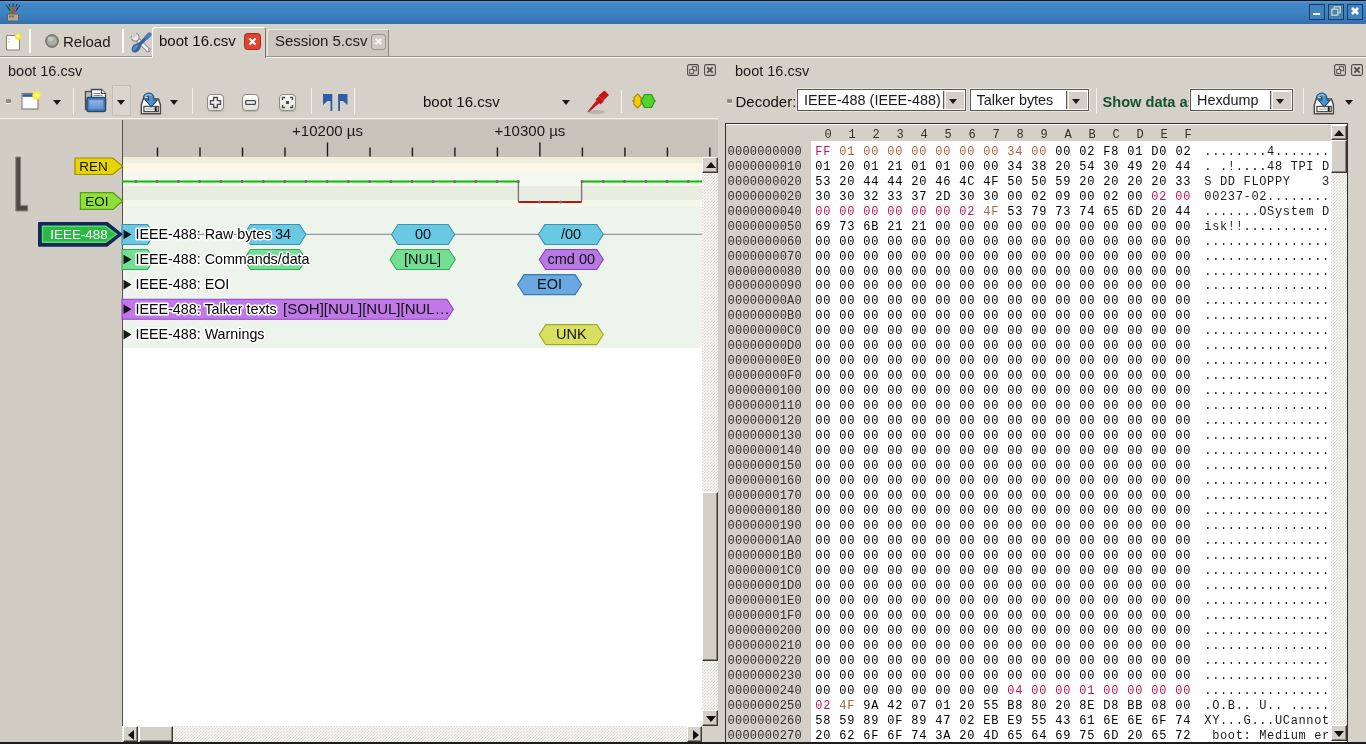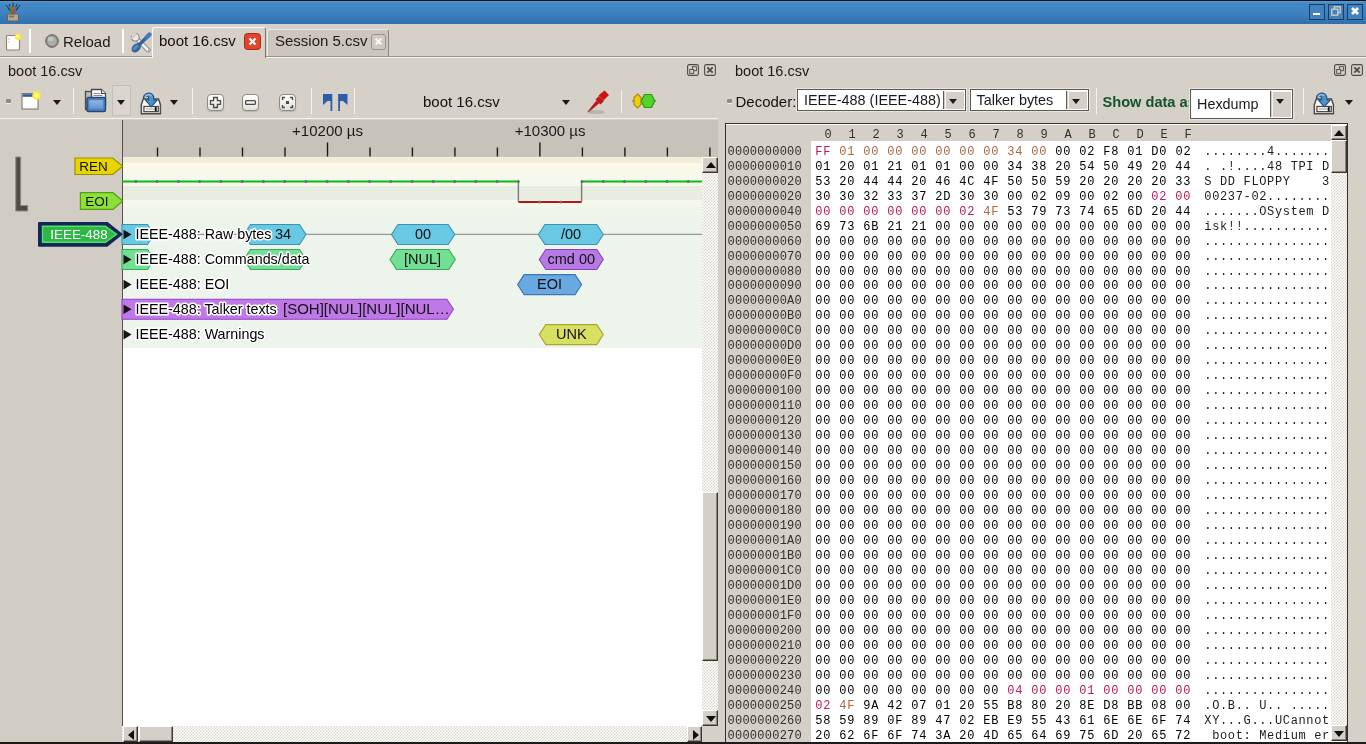--- a/index.html
+++ b/index.html
@@ -228,21 +228,21 @@
     </div>
   </div>
 <div class="combo" style="left:969.5px;top:89px;width:119px;height:22px;">
 <div class="txt">Talker bytes</div>
     <div class="btn">
       <div class="ddarr"></div>
     </div>
   </div>
 <div class="sep" style="left:1095.5px;top:88px;height:26px;"></div>
 <div class="abs" style="left:1102.5px;top:93.5px;font-size:14.6px;color:#14532d;font-weight:bold;">Show data as</div>
-<div class="combo" style="left:1190px;top:89px;width:103px;height:30px;">
+<div class="combo" style="left:1190px;top:89px;width:103px;height:22px;">
 <div class="txt">Hexdump</div>
     <div class="btn">
       <div class="ddarr"></div>
     </div>
   </div>
 <div class="sep" style="left:1302.5px;top:88px;height:26px;"></div>
 <svg class="icon" style="left:1310px;top:89.5px" width="26" height="26" viewBox="0 0 30 30">
 <path d="M5 17 L7.2 10.5 H24.8 L27 17 V27.5 H5 Z" fill="#fafafa" stroke="#4f4c46" stroke-width="1.7"></path>
 <rect x="8" y="19" width="16.5" height="6" fill="#ffffff" stroke="#4f4c46" stroke-width="1.5"></rect>
 <rect x="10" y="21" width="11" height="2.2" fill="#c7c7c7"></rect>
@@ -257,21 +257,21 @@
 <div class="abs" style="left:122px;top:157px;width:580px;height:6px;background:#f1eddb;"></div>
 <div class="abs" style="left:122px;top:163px;width:580px;height:10px;background:#fbf8e7;"></div>
 <div class="abs" style="left:122px;top:173px;width:580px;height:13px;background:#f4f8ee;"></div>
 <div class="abs" style="left:122px;top:186px;width:580px;height:14px;background:#e9ece0;"></div>
 <div class="abs" style="left:122px;top:200px;width:580px;height:7px;background:#f4f7ea;"></div>
 <div class="abs" style="left:122px;top:207px;width:580px;height:8px;background:#eff5eb;"></div>
 <div class="abs" style="left:122px;top:215px;width:580px;height:133px;background:#ecf4ec;"></div>
 <div class="abs" style="left:122px;top:348px;width:580px;height:378px;background:#ffffff;"></div>
 <div class="abs" style="left:121.5px;top:120px;width:1.5px;height:622px;background:#55514b;"></div>
 <div class="abs" style="left:282px;top:122px;width:91px;text-align:center;font-size:15px;color:#1a1a1a;">+10200 µs</div>
-<div class="abs" style="left:494.5px;top:122px;width:91px;text-align:right;font-size:15px;color:#1a1a1a;">+10300 µs</div>
+<div class="abs" style="left:494.5px;top:122px;width:91px;text-align:left;font-size:15px;color:#1a1a1a;">+10300 µs</div>
 <svg class="abs" style="left:0;top:0" width="1366" height="744" viewBox="0 0 1366 744" font-family="Liberation Sans, sans-serif">
     <line x1="157.5" y1="147.5" x2="157.5" y2="156.5" stroke="#1a1a1a" stroke-width="1.4"></line>
     <line x1="200.0" y1="147.5" x2="200.0" y2="156.5" stroke="#1a1a1a" stroke-width="1.4"></line>
     <line x1="242.5" y1="147.5" x2="242.5" y2="156.5" stroke="#1a1a1a" stroke-width="1.4"></line>
     <line x1="285.0" y1="147.5" x2="285.0" y2="156.5" stroke="#1a1a1a" stroke-width="1.4"></line>
     <line x1="327.5" y1="142.5" x2="327.5" y2="156.5" stroke="#1a1a1a" stroke-width="1.4"></line>
     <line x1="370.0" y1="147.5" x2="370.0" y2="156.5" stroke="#1a1a1a" stroke-width="1.4"></line>
     <line x1="412.4" y1="147.5" x2="412.4" y2="156.5" stroke="#1a1a1a" stroke-width="1.4"></line>
     <line x1="454.9" y1="147.5" x2="454.9" y2="156.5" stroke="#1a1a1a" stroke-width="1.4"></line>
     <line x1="497.4" y1="147.5" x2="497.4" y2="156.5" stroke="#1a1a1a" stroke-width="1.4"></line>
@@ -366,21 +366,21 @@
 <div class="sbtn" style="left:138.5px;top:726.4px;width:34px;height:15.6px;"></div>
 <div class="sbtn" style="left:686.5px;top:726.4px;width:15.5px;height:15.6px;">
     <div class="arr-r" style="left:5px;top:2.5px;"></div>
   </div>
 <div class="abs" style="left:724.5px;top:123px;width:623.5px;height:619px;
  background:#ffffff;border:1.5px solid #31302c;border-bottom:none;"></div>
 <div class="abs" style="left:726px;top:124.5px;width:85px;height:617.5px;background:#d4d0c7;"></div>
 <div class="abs" style="left:726px;top:124.5px;width:604.5px;height:16px;background:#d4d0c7;"></div>
 <div class="hexrow mono" style="left:0;top:128px;font-size:12px;color:#32302c;"><span style="position:absolute;left:816px;width:24px;text-align:center;top:0">0</span><span style="position:absolute;left:840px;width:24px;text-align:center;top:0">1</span><span style="position:absolute;left:864px;width:24px;text-align:center;top:0">2</span><span style="position:absolute;left:888px;width:24px;text-align:center;top:0">3</span><span style="position:absolute;left:912px;width:24px;text-align:center;top:0">4</span><span style="position:absolute;left:936px;width:24px;text-align:center;top:0">5</span><span style="position:absolute;left:960px;width:24px;text-align:center;top:0">6</span><span style="position:absolute;left:984px;width:24px;text-align:center;top:0">7</span><span style="position:absolute;left:1008px;width:24px;text-align:center;top:0">8</span><span style="position:absolute;left:1032px;width:24px;text-align:center;top:0">9</span><span style="position:absolute;left:1056px;width:24px;text-align:center;top:0">A</span><span style="position:absolute;left:1080px;width:24px;text-align:center;top:0">B</span><span style="position:absolute;left:1104px;width:24px;text-align:center;top:0">C</span><span style="position:absolute;left:1128px;width:24px;text-align:center;top:0">D</span><span style="position:absolute;left:1152px;width:24px;text-align:center;top:0">E</span><span style="position:absolute;left:1176px;width:24px;text-align:center;top:0">F</span></div>
 <div class="hexrow mono" style="top:144.7px;"><span class="a">0000000000</span><span class="h"><span class="g">FF </span><span class="o">01 00 00 00 00 00 00 34 00 </span><span class="b">00 02 F8 01 D0 02</span></span><span class="s">........4.......</span></div>
-<div class="hexrow mono" style="top:159.7px;"><span class="a">0000000010</span><span class="h"><span class="b">01 20 01 21 01 01 00 00 34 38 20 54 50 49 20 44</span></span><span class="s">. .!....48 TPI D</span></div>
+<div class="hexrow mono" style="top:159.7px;"><span class="a">0000000010</span><span class="h"><span class="b">01 20 01 21 01 01 00 00 34 38 20 54 30 49 20 44</span></span><span class="s">. .!....48 TPI D</span></div>
 <div class="hexrow mono" style="top:174.6px;"><span class="a">0000000020</span><span class="h"><span class="b">53 20 44 44 20 46 4C 4F 50 50 59 20 20 20 20 33</span></span><span class="s">S DD FLOPPY    3</span></div>
 <div class="hexrow mono" style="top:189.6px;"><span class="a">0000000020</span><span class="h"><span class="b">30 30 32 33 37 2D 30 30 00 02 09 00 02 00 </span><span class="g">02 00</span></span><span class="s">00237-02........</span></div>
 <div class="hexrow mono" style="top:204.6px;"><span class="a">0000000040</span><span class="h"><span class="g">00 00 00 00 00 00 02 </span><span class="o">4F </span><span class="b">53 79 73 74 65 6D 20 44</span></span><span class="s">.......OSystem D</span></div>
 <div class="hexrow mono" style="top:219.6px;"><span class="a">0000000050</span><span class="h"><span class="b">69 73 6B 21 21 00 00 00 00 00 00 00 00 00 00 00</span></span><span class="s">isk!!...........</span></div>
 <div class="hexrow mono" style="top:234.5px;"><span class="a">0000000060</span><span class="h"><span class="b">00 00 00 00 00 00 00 00 00 00 00 00 00 00 00 00</span></span><span class="s">................</span></div>
 <div class="hexrow mono" style="top:249.5px;"><span class="a">0000000070</span><span class="h"><span class="b">00 00 00 00 00 00 00 00 00 00 00 00 00 00 00 00</span></span><span class="s">................</span></div>
 <div class="hexrow mono" style="top:264.5px;"><span class="a">0000000080</span><span class="h"><span class="b">00 00 00 00 00 00 00 00 00 00 00 00 00 00 00 00</span></span><span class="s">................</span></div>
 <div class="hexrow mono" style="top:279.4px;"><span class="a">0000000090</span><span class="h"><span class="b">00 00 00 00 00 00 00 00 00 00 00 00 00 00 00 00</span></span><span class="s">................</span></div>
 <div class="hexrow mono" style="top:294.4px;"><span class="a">00000000A0</span><span class="h"><span class="b">00 00 00 00 00 00 00 00 00 00 00 00 00 00 00 00</span></span><span class="s">................</span></div>
 <div class="hexrow mono" style="top:309.4px;"><span class="a">00000000B0</span><span class="h"><span class="b">00 00 00 00 00 00 00 00 00 00 00 00 00 00 00 00</span></span><span class="s">................</span></div>

